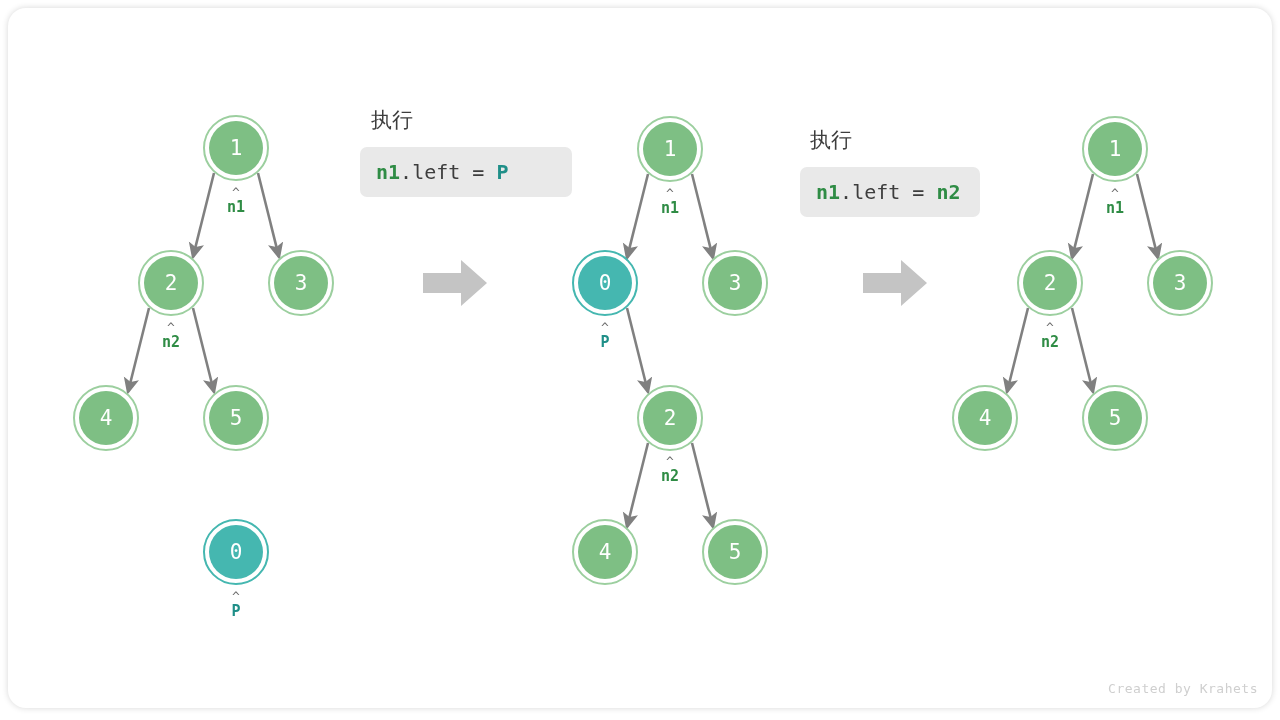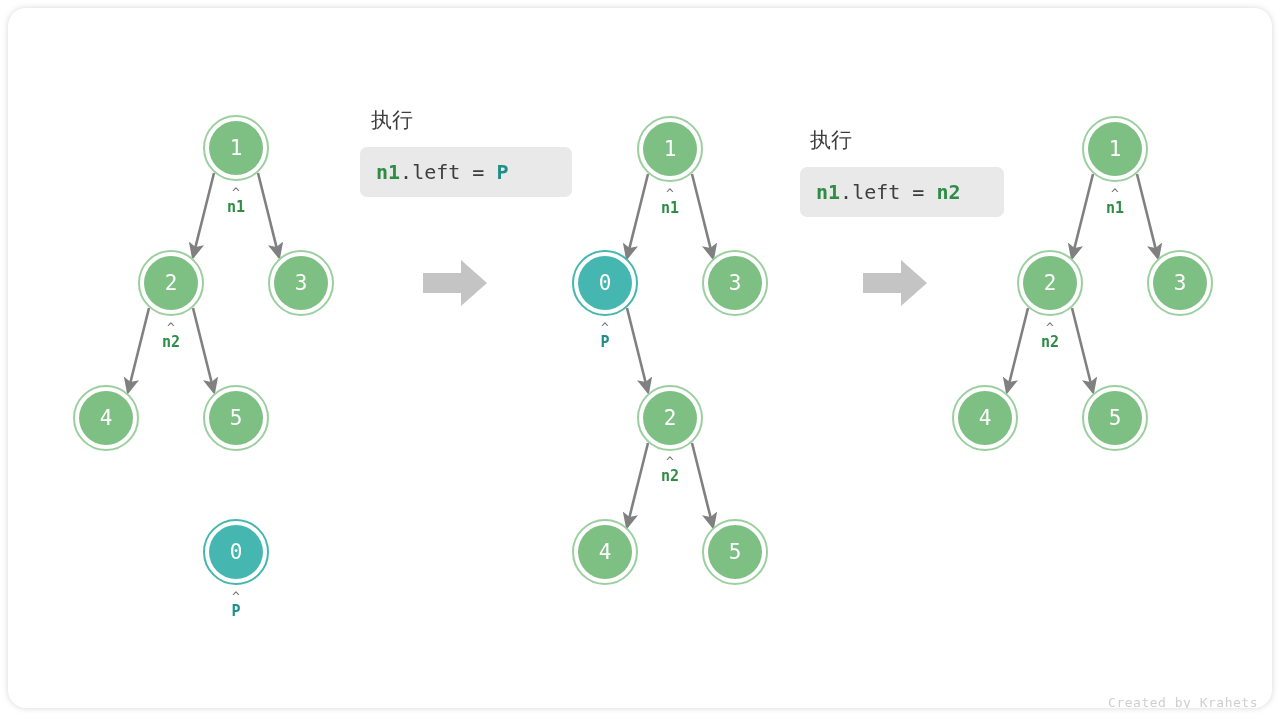--- a/index.html
+++ b/index.html
@@ -110,21 +110,21 @@
   .tok-p    { color: #1f8f88; font-weight: bold; }
   .tok-plain{ color: #3d3d3d; }
 
   
   .blockarrow { position: absolute; }
 
   
   #credit {
     position: absolute;
     right: 30px;
-    bottom: 18px;
+    bottom: 32px;
     font-family: "DejaVu Sans Mono", monospace;
     font-size: 13px;
     color: #cfcfcf;
     letter-spacing: 0.5px;
   }
   svg.edges { position: absolute; left: 0; top: 0; width: 1280px; height: 720px; pointer-events: none; }
 </style>
 </head>
 <body>
 
@@ -242,21 +242,21 @@
     <div class="ptr greenlbl" style="left:632px; top:449px;">
       <span class="caret">^</span>
       <span class="name">n2</span>
     </div>
 
     <svg class="blockarrow" style="left:855px; top:252px;" width="64" height="46" viewBox="0 0 64 46">
       <path d="M0,13 L38,13 L38,0 L64,23 L38,46 L38,33 L0,33 Z" fill="#c4c4c4"></path>
     </svg>
 
     <div class="exec-label" style="left:802px; top:118px;">执行</div>
-    <div class="codebox" style="left:792px; top:159px; width:204px;">
+    <div class="codebox" style="left:792px; top:159px; width:180px;">
       <div>
         <span class="tok-id">n1</span><span class="tok-plain">.left = </span><span class="tok-id">n2</span>
       </div>
     </div>
 
     <div class="node green" style="left:1080px; top:114px;">
       <span class="ring"></span>
       <span class="val">1</span>
     </div>
     <div class="node green" style="left:1015px; top:248px;">

